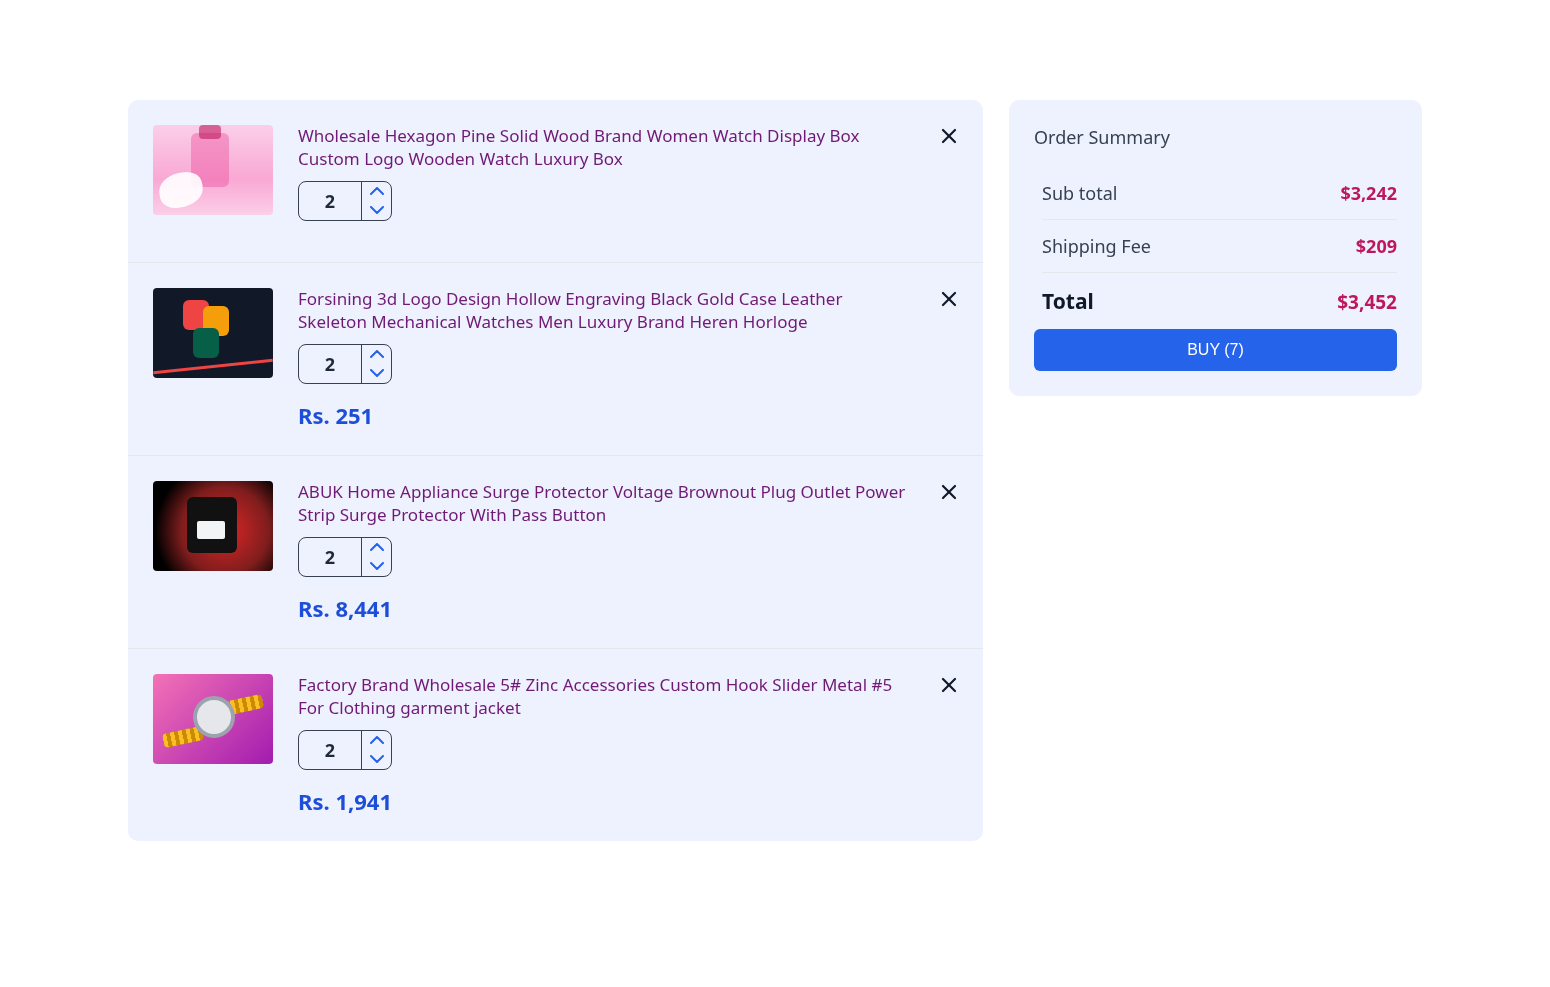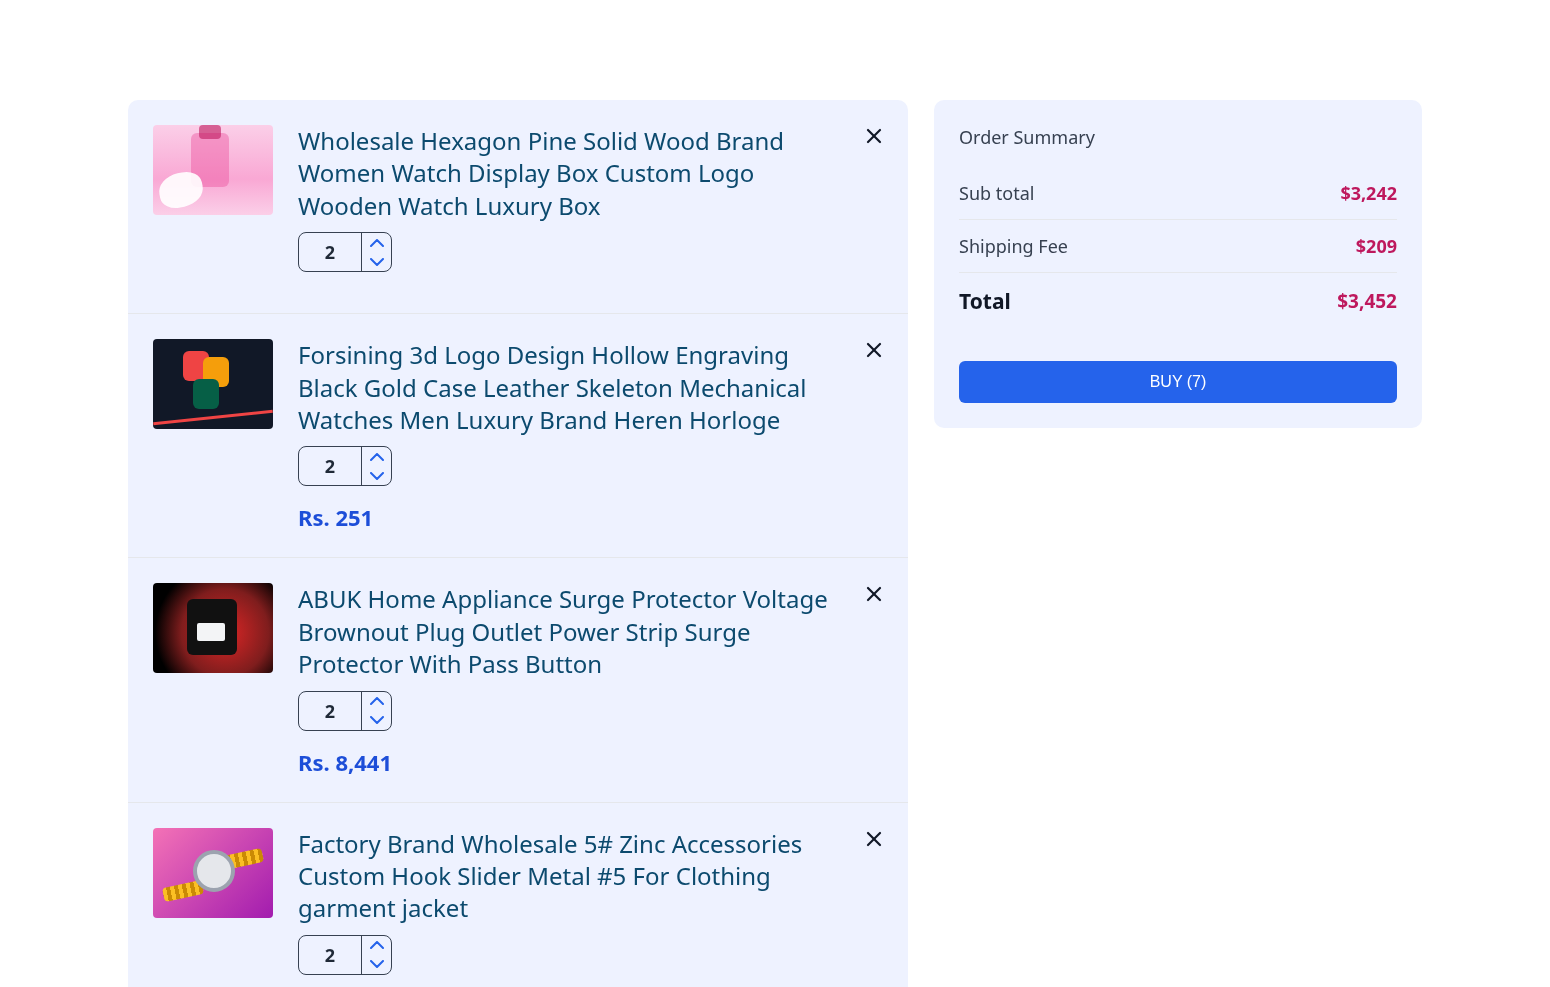--- a/index.html
+++ b/index.html
@@ -35,23 +35,23 @@
     height: 90px;
     flex-shrink: 0;
     border-radius: 4px;
     display: flex;
     align-items: center;
     justify-content: center;
     overflow: hidden;
   }
   .cart-body { flex: 1; min-width: 0; }
   .cart-title {
-    font-size: 24px;
+    font-size: 17px;
     line-height: 1.35;
-    color: #0c4a6e;
+    color: #701a75;
     margin: 0 0 10px 0;
   }
   .qty {
     display: inline-flex;
     border: 1px solid #374151;
     border-radius: 8px;
     overflow: hidden;
     background: #eef2ff;
     height: 40px;
     margin-bottom: 16px;
@@ -92,40 +92,41 @@
     border: none;
     background: transparent;
     padding: 0;
     cursor: pointer;
     align-self: flex-start;
     margin-top: 2px;
   }
   .remove-btn svg { stroke: #111827; }
   
   .summary {
-    width: 488px;
+    width: 413px;
     background: #eef2ff;
     border-radius: 10px;
     padding: 25px;
     flex-shrink: 0;
   }
   .summary-title {
     font-size: 18px;
     color: #374151;
     margin-bottom: 18px;
   }
   .summary-row {
     display: flex;
     justify-content: space-between;
     align-items: center;
     padding: 14px 0;
     border-bottom: 1px solid #e5e7eb;
     font-size: 18px;
-  }
-  .summary-row.total { border-bottom: none; padding-bottom: 46px; }
+    margin-left: 8px;
+  }
+  .summary-row.total { border-bottom: none; padding-bottom: 14px; align-items: flex-end; }
   .summary-row .label { color: #374151; }
   .summary-row .value { font-weight: 700; color: #be185d; }
   .summary-row.total .label { font-weight: 700; font-size: 21px; color: #111827; }
   .summary-row.total .value { font-size: 19px; }
   .buy-btn {
     display: block;
     width: 100%;
     background: #2563eb;
     color: #ffffff;
     border: none;

